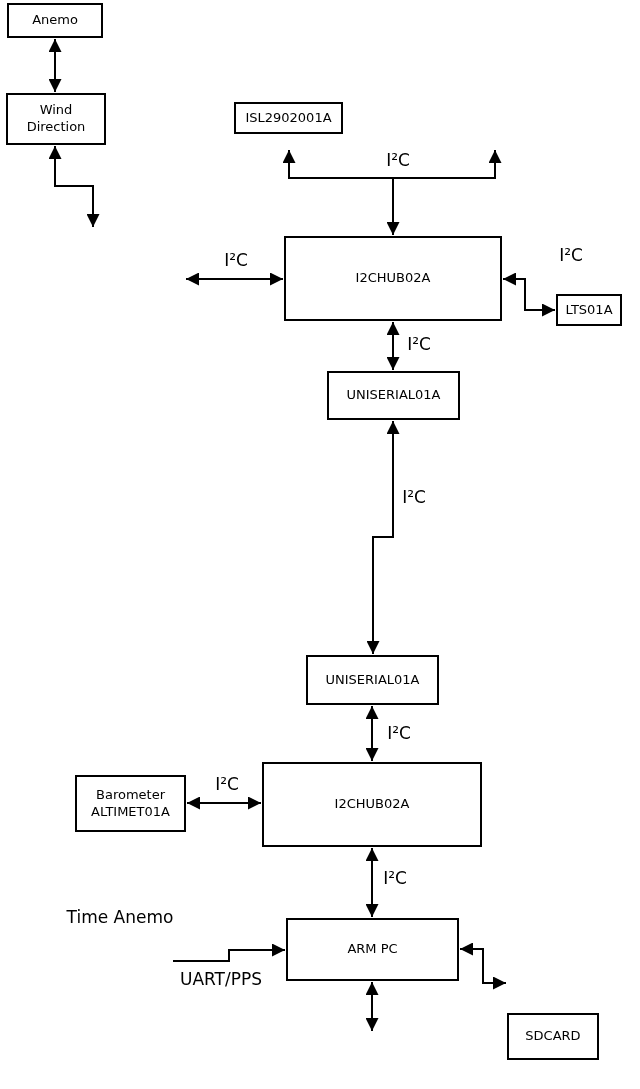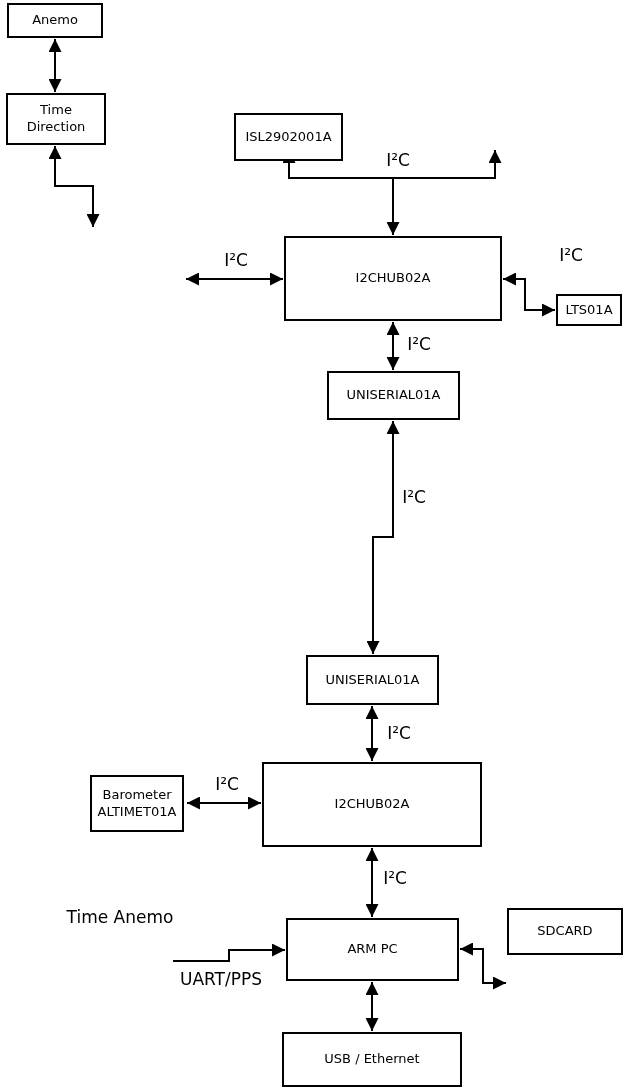--- a/index.html
+++ b/index.html
@@ -72,26 +72,26 @@
     <line class="edge" x1="372" y1="982" x2="372" y2="1031" marker-start="url(#arrow)" marker-end="url(#arrow)"></line>
 
     <polyline class="edge" points="460,949 483,949 483,983 506,983" marker-start="url(#arrow)" marker-end="url(#arrow)"></polyline>
   </svg>
 
   <div class="box" style="left:7px;top:3px;width:96px;height:35px">
     <span>Anemo</span>
   </div>
 
   <div class="box" style="left:6px;top:93px;width:100px;height:52px">
-    <span>Time
+    <span>Wind
 Direction</span>
   </div>
 
 
-  <div class="box" style="left:234px;top:113px;width:109px;height:48px">
+  <div class="box" style="left:234px;top:102px;width:109px;height:32px">
     <span>ISL2902001A</span>
   </div>
 
 
   <div class="box" style="left:284px;top:236px;width:218px;height:85px">
     <span>I2CHUB02A</span>
   </div>
 
   <div class="box" style="left:556px;top:294px;width:66px;height:32px">
     <span>LTS01A</span>
@@ -102,37 +102,34 @@
   </div>
 
   <div class="box" style="left:306px;top:655px;width:133px;height:50px">
     <span>UNISERIAL01A</span>
   </div>
 
   <div class="box" style="left:262px;top:762px;width:220px;height:85px">
     <span>I2CHUB02A</span>
   </div>
 
-  <div class="box" style="left:90px;top:775px;width:94px;height:57px">
+  <div class="box" style="left:75px;top:775px;width:111px;height:57px">
     <span>Barometer
 ALTIMET01A</span>
   </div>
 
 
   <div class="box" style="left:286px;top:918px;width:173px;height:63px">
     <span>ARM PC</span>
   </div>
 
-  <div class="box" style="left:507px;top:908px;width:116px;height:47px">
+  <div class="box" style="left:507px;top:1013px;width:92px;height:47px">
     <span>SDCARD</span>
   </div>
 
-  <div class="box" style="left:282px;top:1032px;width:180px;height:55px">
-    <span>USB / Ethernet</span>
-  </div>
 
   <div class="elabel" style="left:398px;top:160px">I²C</div>
 
   <div class="elabel" style="left:236px;top:260px">I²C</div>
 
   <div class="elabel" style="left:571px;top:255px">I²C</div>
 
   <div class="elabel" style="left:419px;top:344px">I²C</div>
 
   <div class="elabel" style="left:414px;top:497px">I²C</div>

